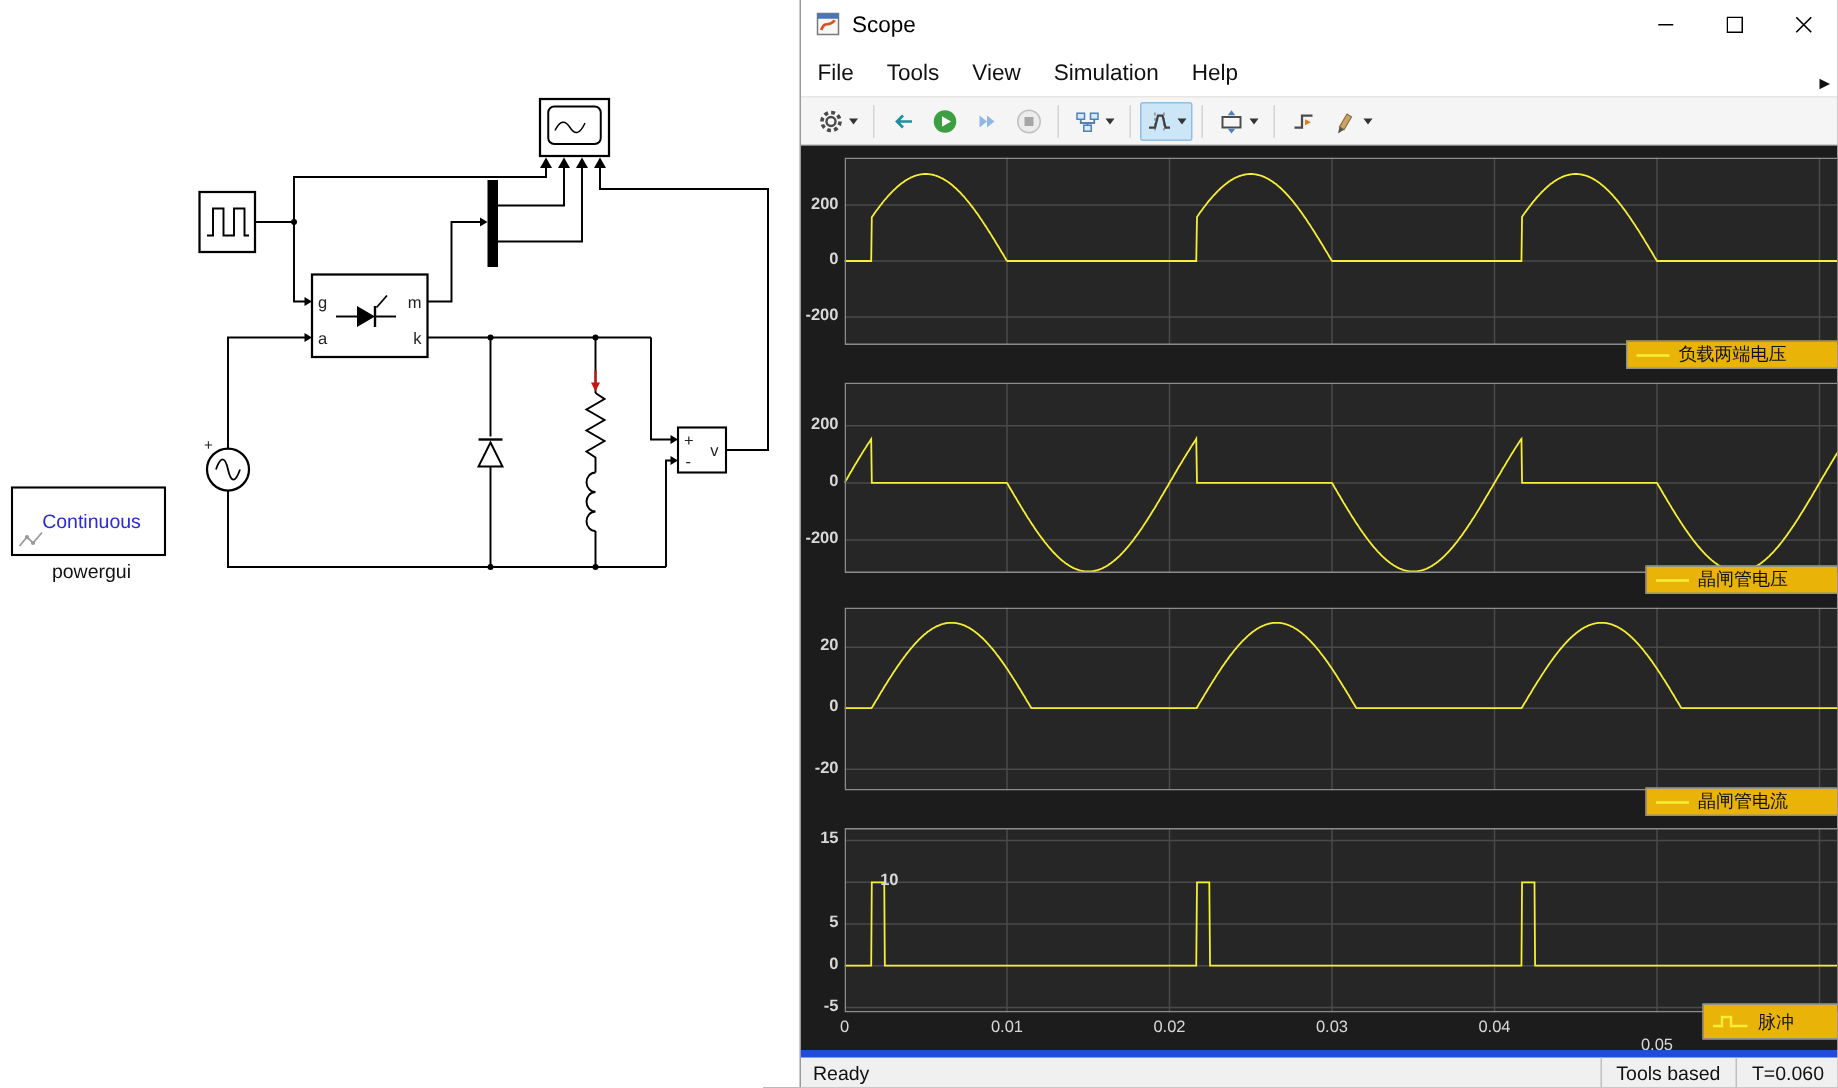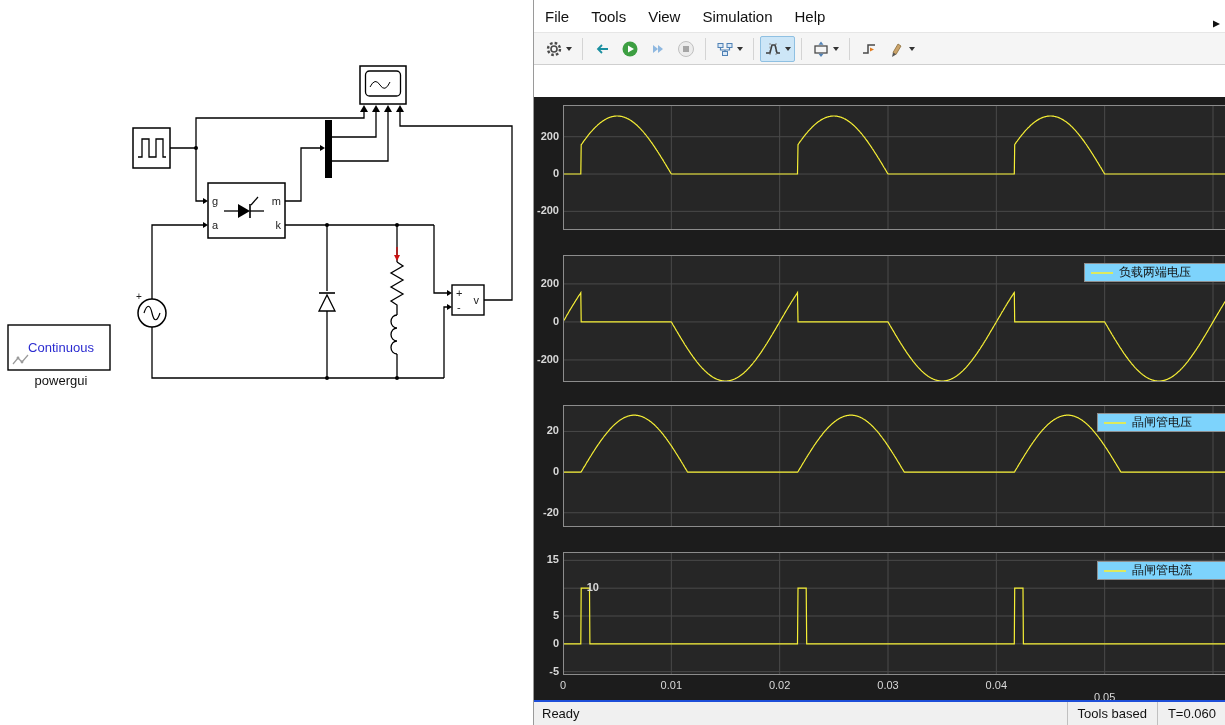--- a/index.html
+++ b/index.html
@@ -30,26 +30,26 @@
     display:flex;align-items:center;padding-left:6px;box-sizing:border-box;}
   .tbtn{display:flex;align-items:center;padding:3px 3px;border:1px solid transparent;border-radius:2px;margin:0 1px;background:transparent;}
   .tbtn.active{background:#cde6f7;border-color:#8fc0e2;}
   .caret{width:0;height:0;border-left:3.5px solid transparent;border-right:3.5px solid transparent;border-top:4px solid #333;margin-left:3px;}
   .tsep{width:1px;height:22px;background:#d4d4d4;margin:0 5px;}
 
   .plot-region{position:absolute;left:0;top:97px;width:692px;height:603px;background:#1c1c1c;overflow:hidden;}
   .axes{position:absolute;}
   .ytick{position:absolute;color:#d8d8d8;font-size:11px;text-align:right;font-weight:bold;}
   .xtick{position:absolute;color:#d8d8d8;font-size:11px;text-align:center;}
-  .legend{position:absolute;background:#7dd3fc;border:1px solid #8f8f8f;display:flex;align-items:center;
-    font-size:12px;color:#111;box-sizing:border-box;padding:0 5px;white-space:nowrap;margin-top:36px;}
+  .legend{position:absolute;background:#eab308;border:1px solid #8f8f8f;display:flex;align-items:center;
+    font-size:12px;color:#111;box-sizing:border-box;padding:0 5px;white-space:nowrap;}
   .legend svg{margin-right:5px;flex:none;}
 
   .statusbar{position:absolute;left:0;bottom:0;width:692px;height:25px;background:#f0f0f0;
-    border-top:2px solid #1d4ed8;display:flex;align-items:stretch;font-size:13px;color:#111;box-sizing:border-box;}
+    border-top:5px solid #1d4ed8;display:flex;align-items:stretch;font-size:13px;color:#111;box-sizing:border-box;}
   .status-left{padding-left:8px;flex:1;display:flex;align-items:center;}
   .status-cell{border-left:1px solid #c0c0c0;display:flex;align-items:center;padding:0 10px;}
 </style>
 </head>
 <body>
 
 <div class="canvas">
 
   <svg id="diagram" width="533" height="725" viewBox="0 0 533 725">
 
@@ -153,20 +153,47 @@
       <text x="61" y="352" text-anchor="middle" class="pg-mode">Continuous</text>
       <path d="M13,364 l5,-6 l4,4 l6,-7" fill="none" stroke="#9a9a9a" stroke-width="1.2"></path>
       <circle cx="18" cy="358" r="1.4" fill="#9a9a9a"></circle>
       <circle cx="22" cy="362" r="1.4" fill="#9a9a9a"></circle>
       <text x="61" y="385" text-anchor="middle" class="blk-label">powergui</text>
     </g>
   </svg>
 
   <div class="scope-window">
 
+    <div class="titlebar">
+      <span class="title-icon">
+        <svg width="16" height="16">
+          <rect x="1" y="1" width="14" height="14" fill="#f7f7f7" stroke="#7a7a7a"></rect>
+          <rect x="1" y="1" width="14" height="3.5" fill="#4a76b8"></rect>
+          <path d="M3.5,12 C6,5 8,11 12.5,5.5" fill="none" stroke="#d95319" stroke-width="1.8"></path>
+        </svg>
+      </span>
+      <span class="title-text">Scope</span>
+      <span class="win-controls">
+        <span class="win-btn">
+          <svg width="11" height="11">
+              <line x1="0.5" y1="5.5" x2="10.5" y2="5.5" stroke="#000" stroke-width="1"></line>
+            </svg>
+        </span>
+        <span class="win-btn">
+          <svg width="11" height="11">
+              <rect x="0.5" y="0.5" width="10" height="10" fill="none" stroke="#000" stroke-width="1"></rect>
+            </svg>
+        </span>
+        <span class="win-btn">
+          <svg width="11" height="11">
+              <path d="M0.5,0.5 L10.5,10.5 M10.5,0.5 L0.5,10.5" stroke="#000" stroke-width="1.1"></path>
+            </svg>
+        </span>
+      </span>
+    </div>
 
     <div class="menubar">
       <span class="menu-item">File</span>
       <span class="menu-item">Tools</span>
       <span class="menu-item">View</span>
       <span class="menu-item">Simulation</span>
       <span class="menu-item">Help</span>
       <span class="dock-arrow">
         <svg width="12" height="12">
             <polygon points="3,2.5 10,6 3,9.5" fill="#111"></polygon>

